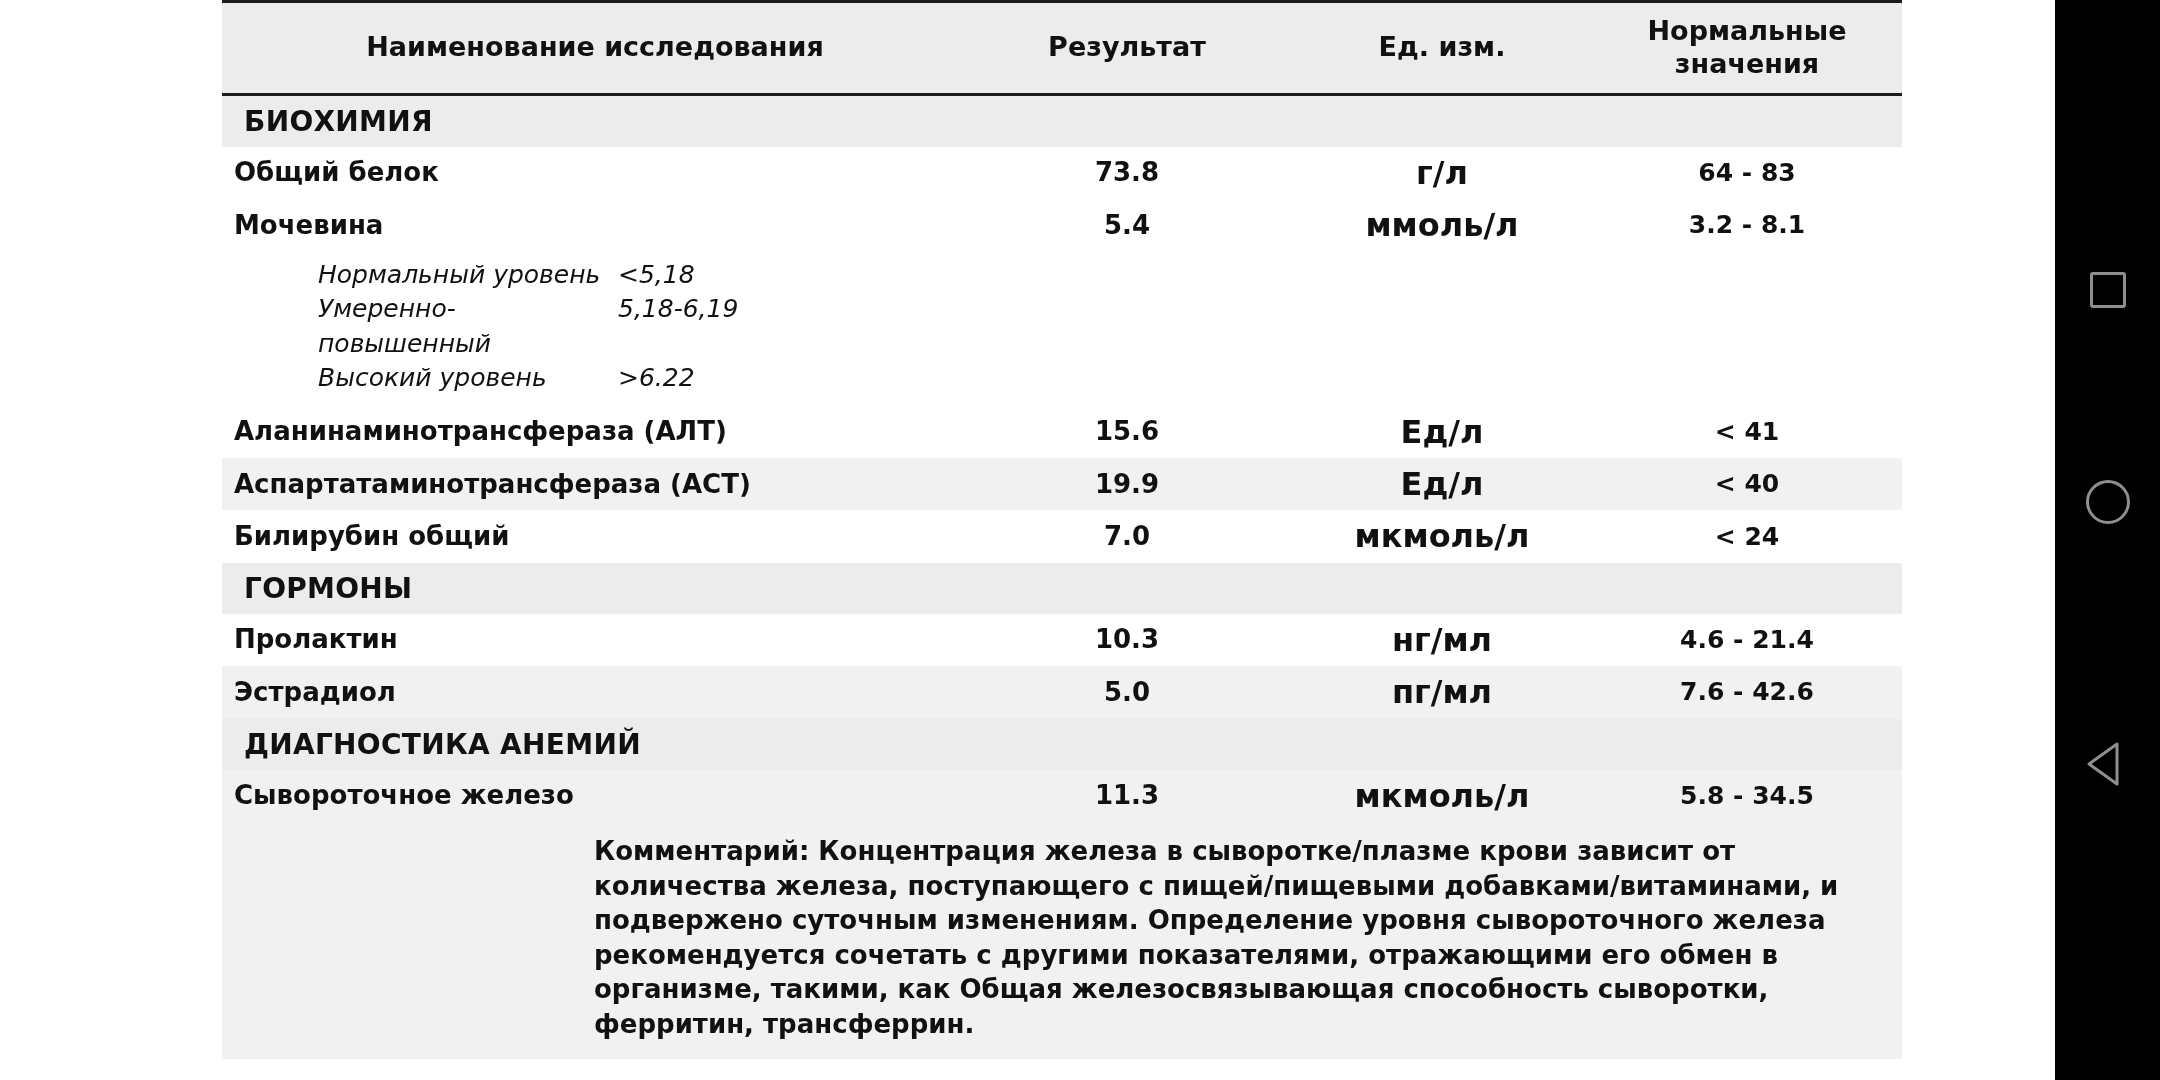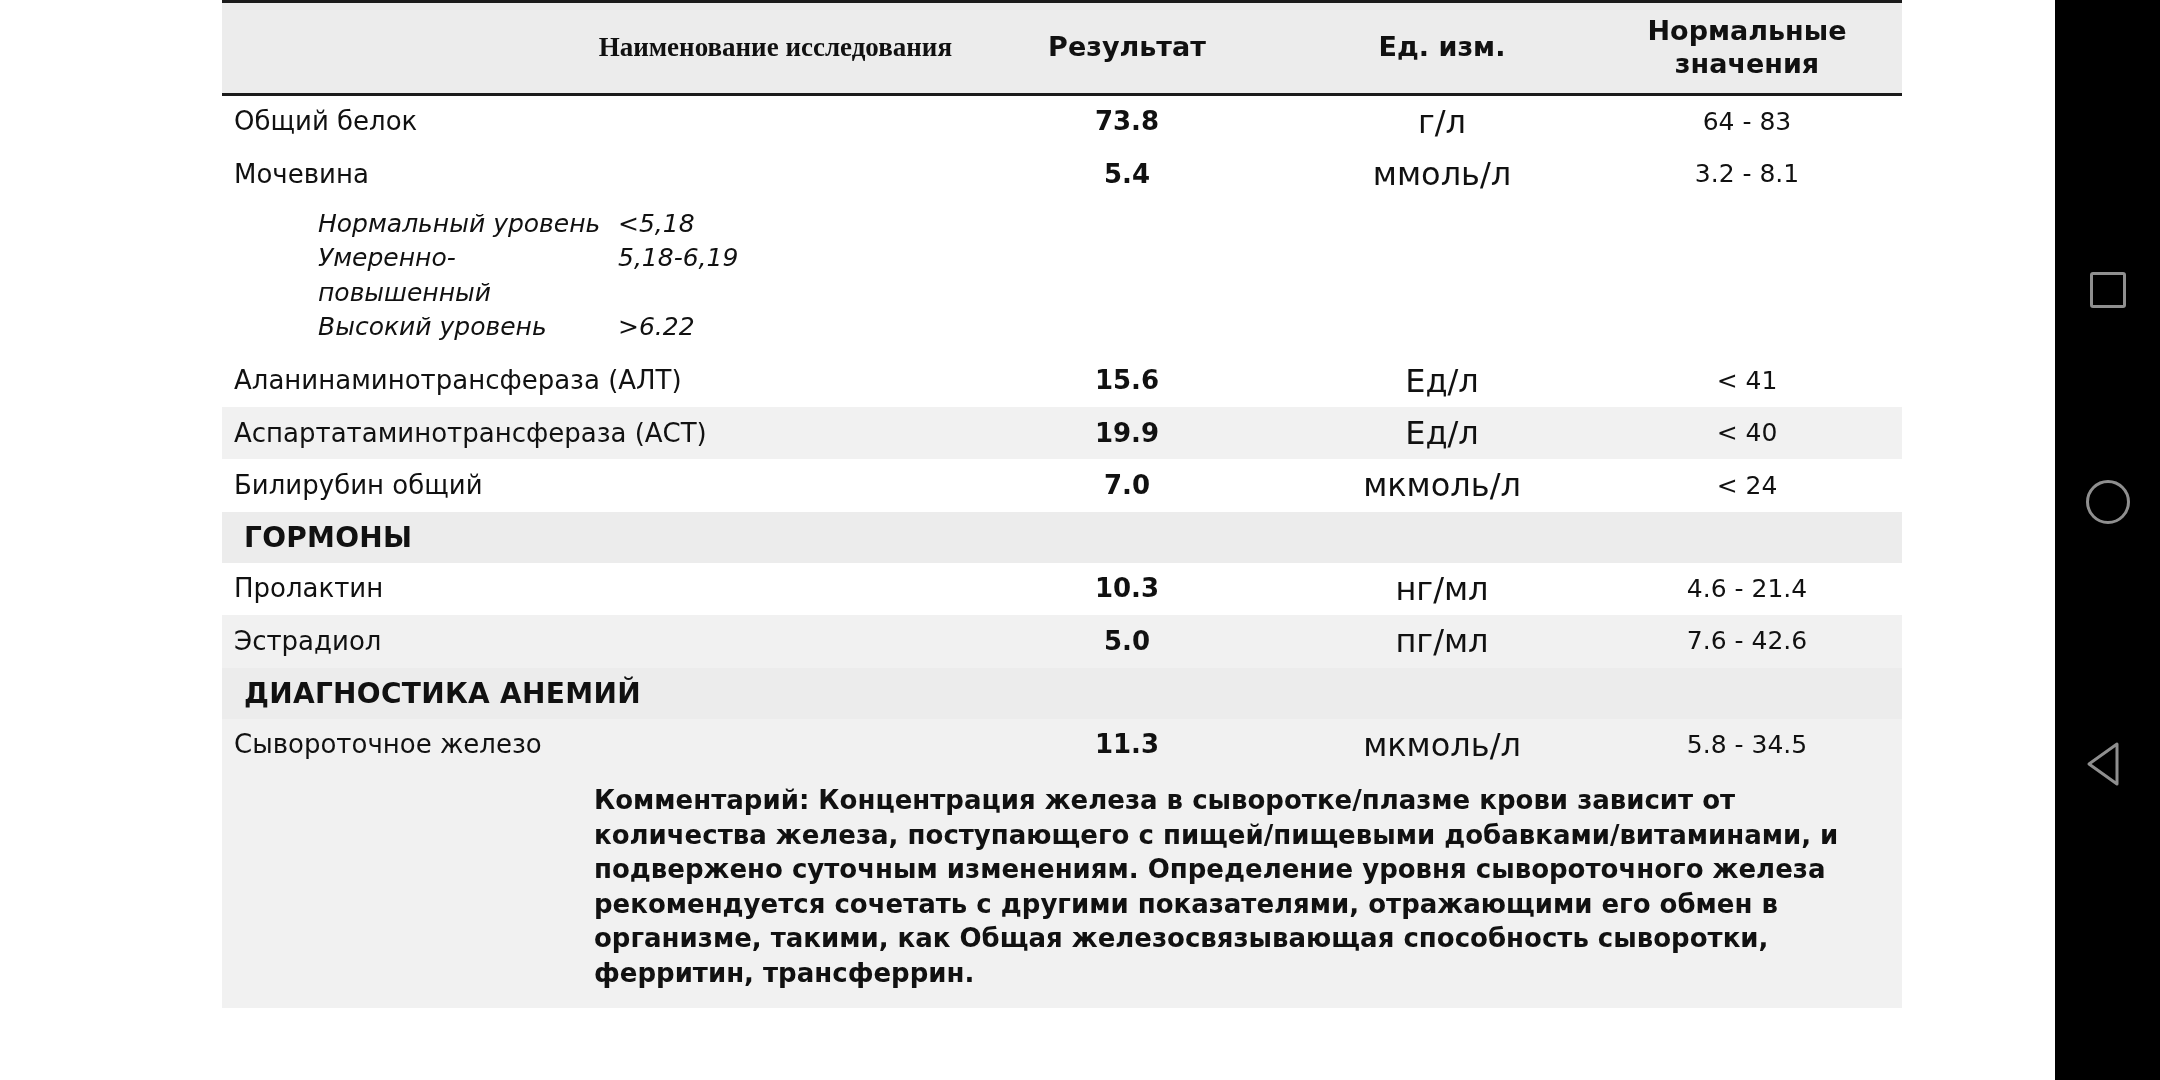--- a/index.html
+++ b/index.html
@@ -85,21 +85,21 @@
   thead th {
     background: #ececec;
     border-top: 3px solid #1b1b1b;
     border-bottom: 3px solid #1b1b1b;
     font-weight: bold;
     font-size: 27px;
     padding: 12px 10px;
     color: #111;
     line-height: 1.22;
   }
-  thead th.h-name   { text-align: right; padding-left: 16px; font-family: Liberation Serif, serif; }
+  thead th.h-name   { text-align: center; padding-left: 16px; }
   thead th.h-result { text-align: center; }
   thead th.h-unit   { text-align: center; }
   thead th.h-norm   { text-align: center; }
 
   
   #rule-left {
     position: absolute;
     left: 222px; top: 0; width: 3px; height: 96px;
     background: #1b1b1b;
   }
@@ -116,20 +116,21 @@
     font-size: 28px;
     padding: 9px 10px 9px 22px;
     letter-spacing: .3px;
   }
 
   
   tr.data td {
     padding: 7px 10px;
     font-size: 26px;
     line-height: 1.2;
+    font-weight: bold;
   }
   tr.data td.name   { text-align: left; padding-left: 12px; }
   tr.data td.result { text-align: center; font-weight: bold; }
   tr.data td.unit   { text-align: center; font-size: 32px; }
   tr.data td.norm   { text-align: center; font-size: 25px; }
   tr.zebra td { background: #f1f1f1; }
   tr.plain td { background: #ffffff; }
 
   
   tr.note td { background: #ffffff; padding: 0; }
@@ -186,20 +187,23 @@
       <thead>
         <tr>
           <th class="h-name">Наименование исследования</th>
           <th class="h-result">Результат</th>
           <th class="h-unit">Ед. изм.</th>
           <th class="h-norm">Нормальные значения</th>
         </tr>
       </thead>
       <tbody>
 
+        <tr class="section">
+          <td colspan="4">БИОХИМИЯ</td>
+        </tr>
 
         <tr class="data plain">
           <td class="name">Общий белок</td>
           <td class="result">73.8</td>
           <td class="unit">г/л</td>
           <td class="norm">64 - 83</td>
         </tr>
         <tr class="data plain">
           <td class="name">Мочевина</td>
           <td class="result">5.4</td>

